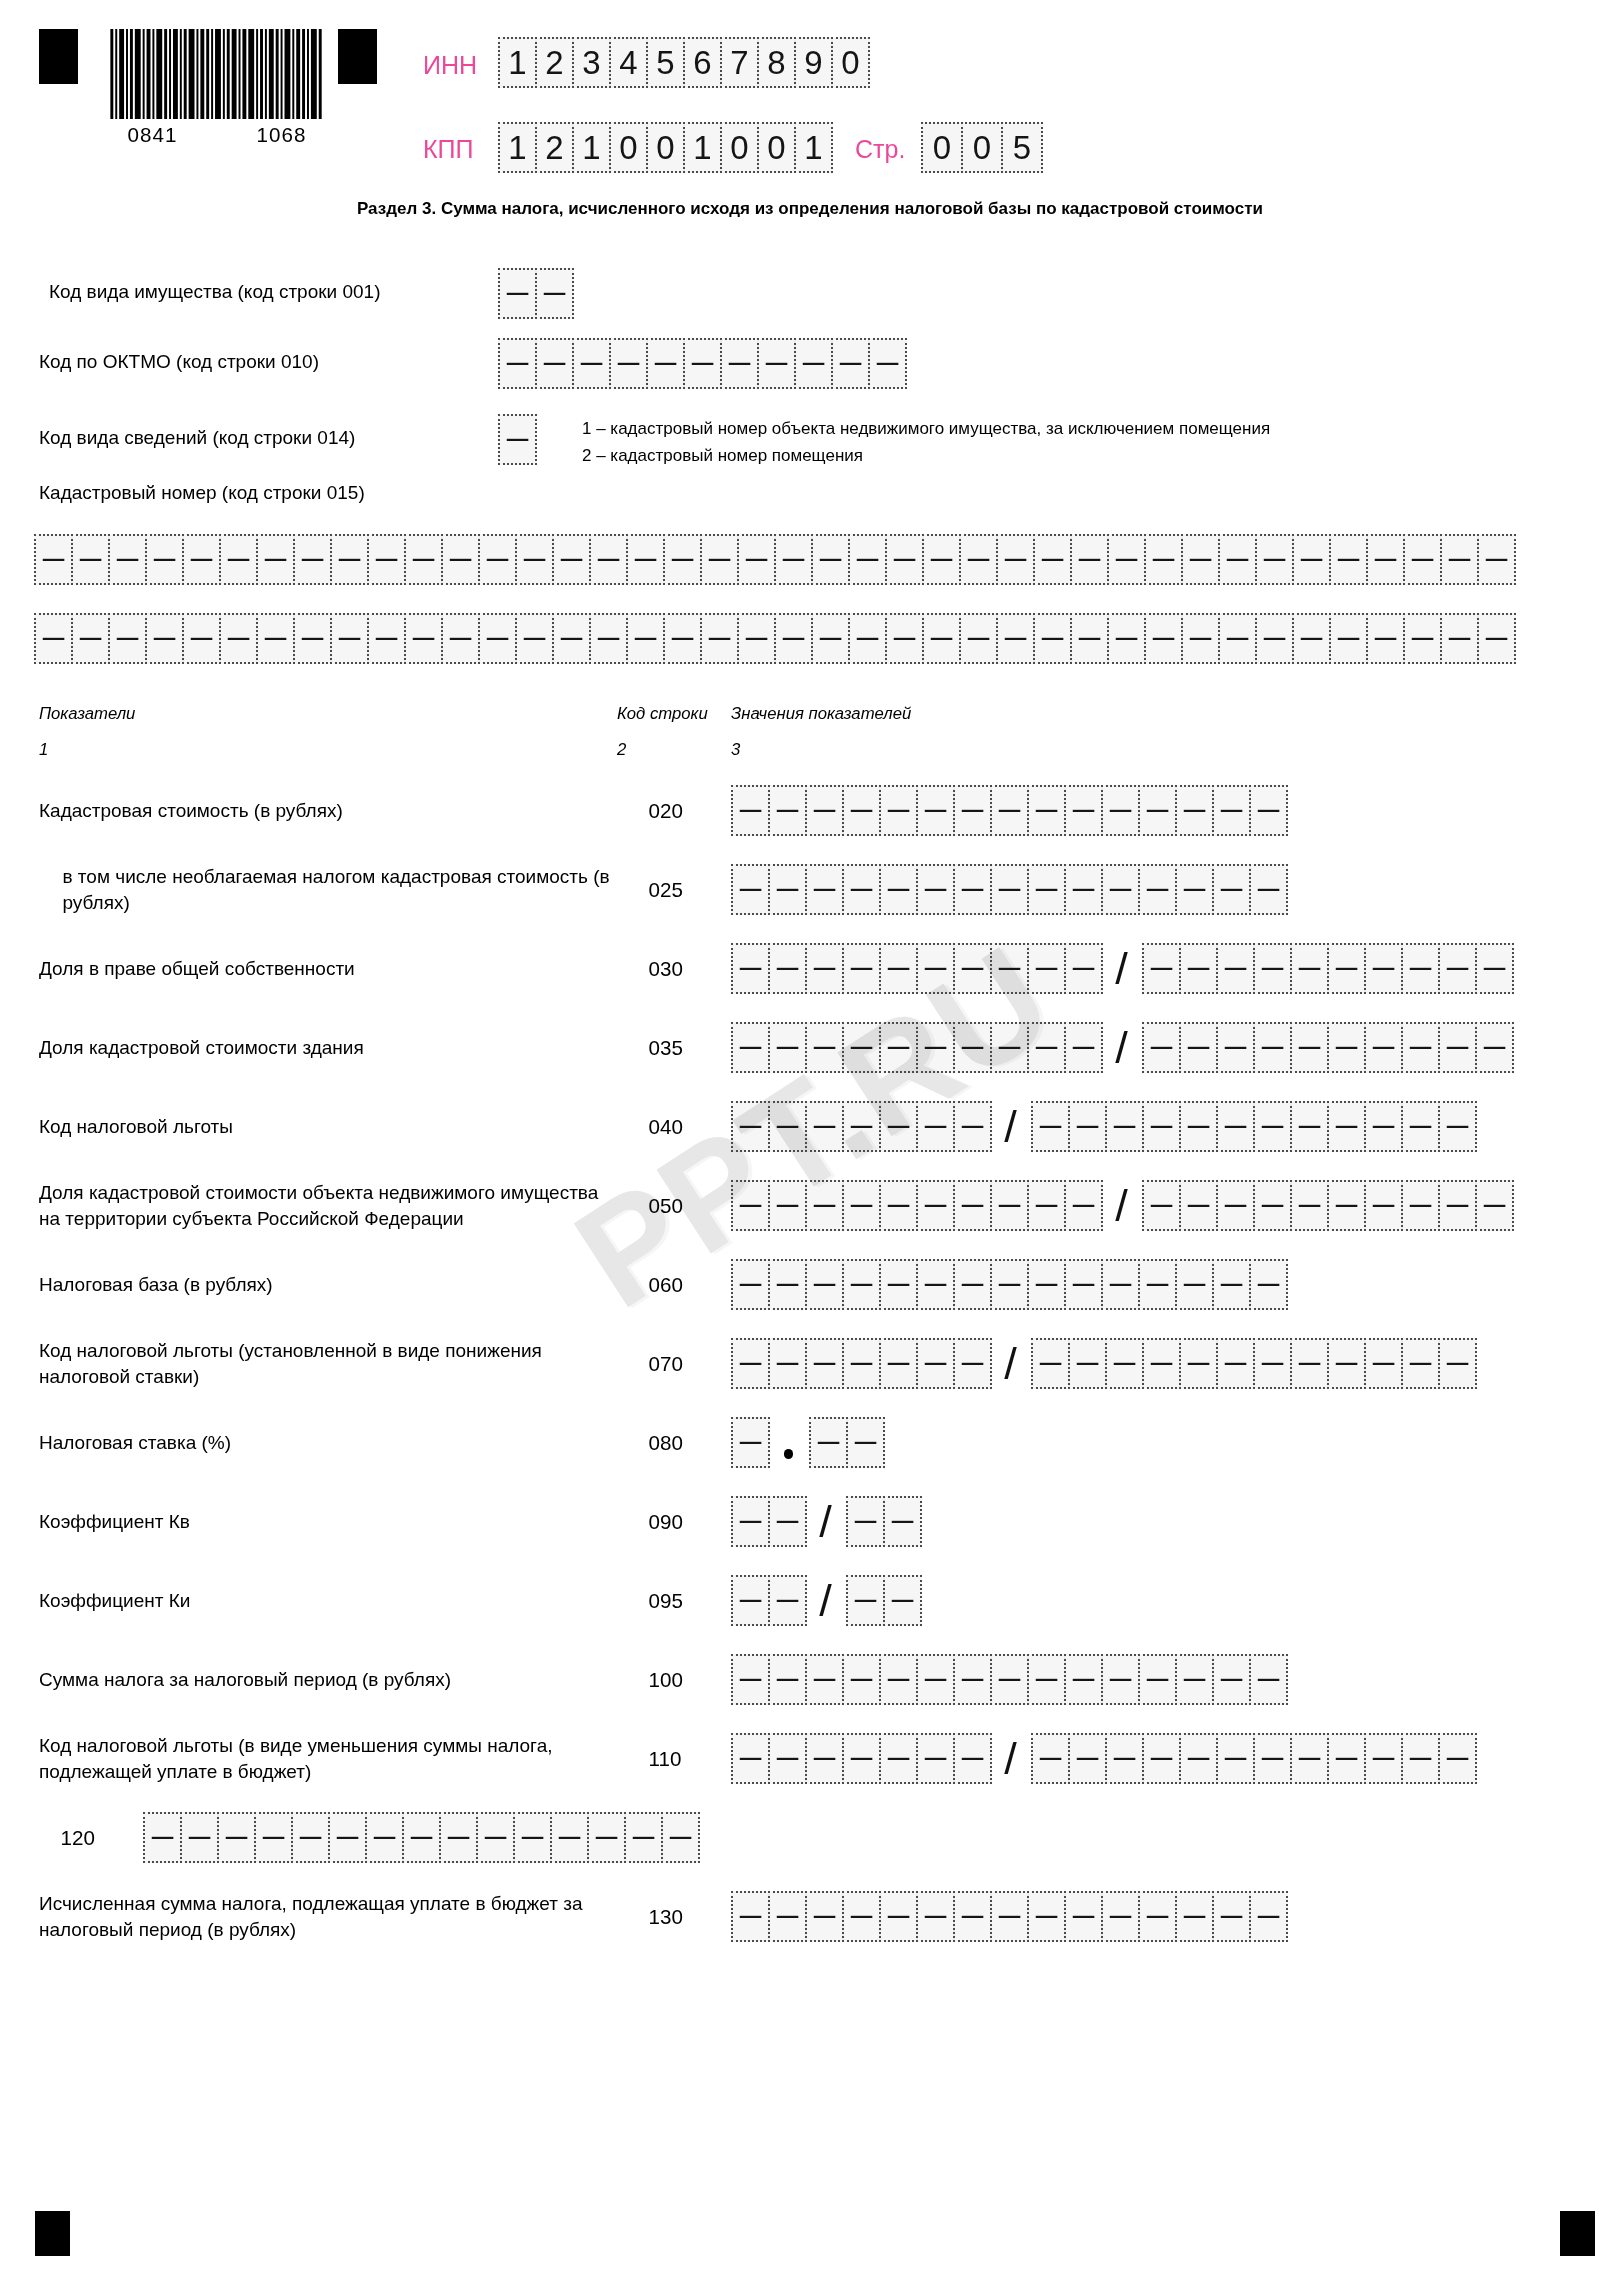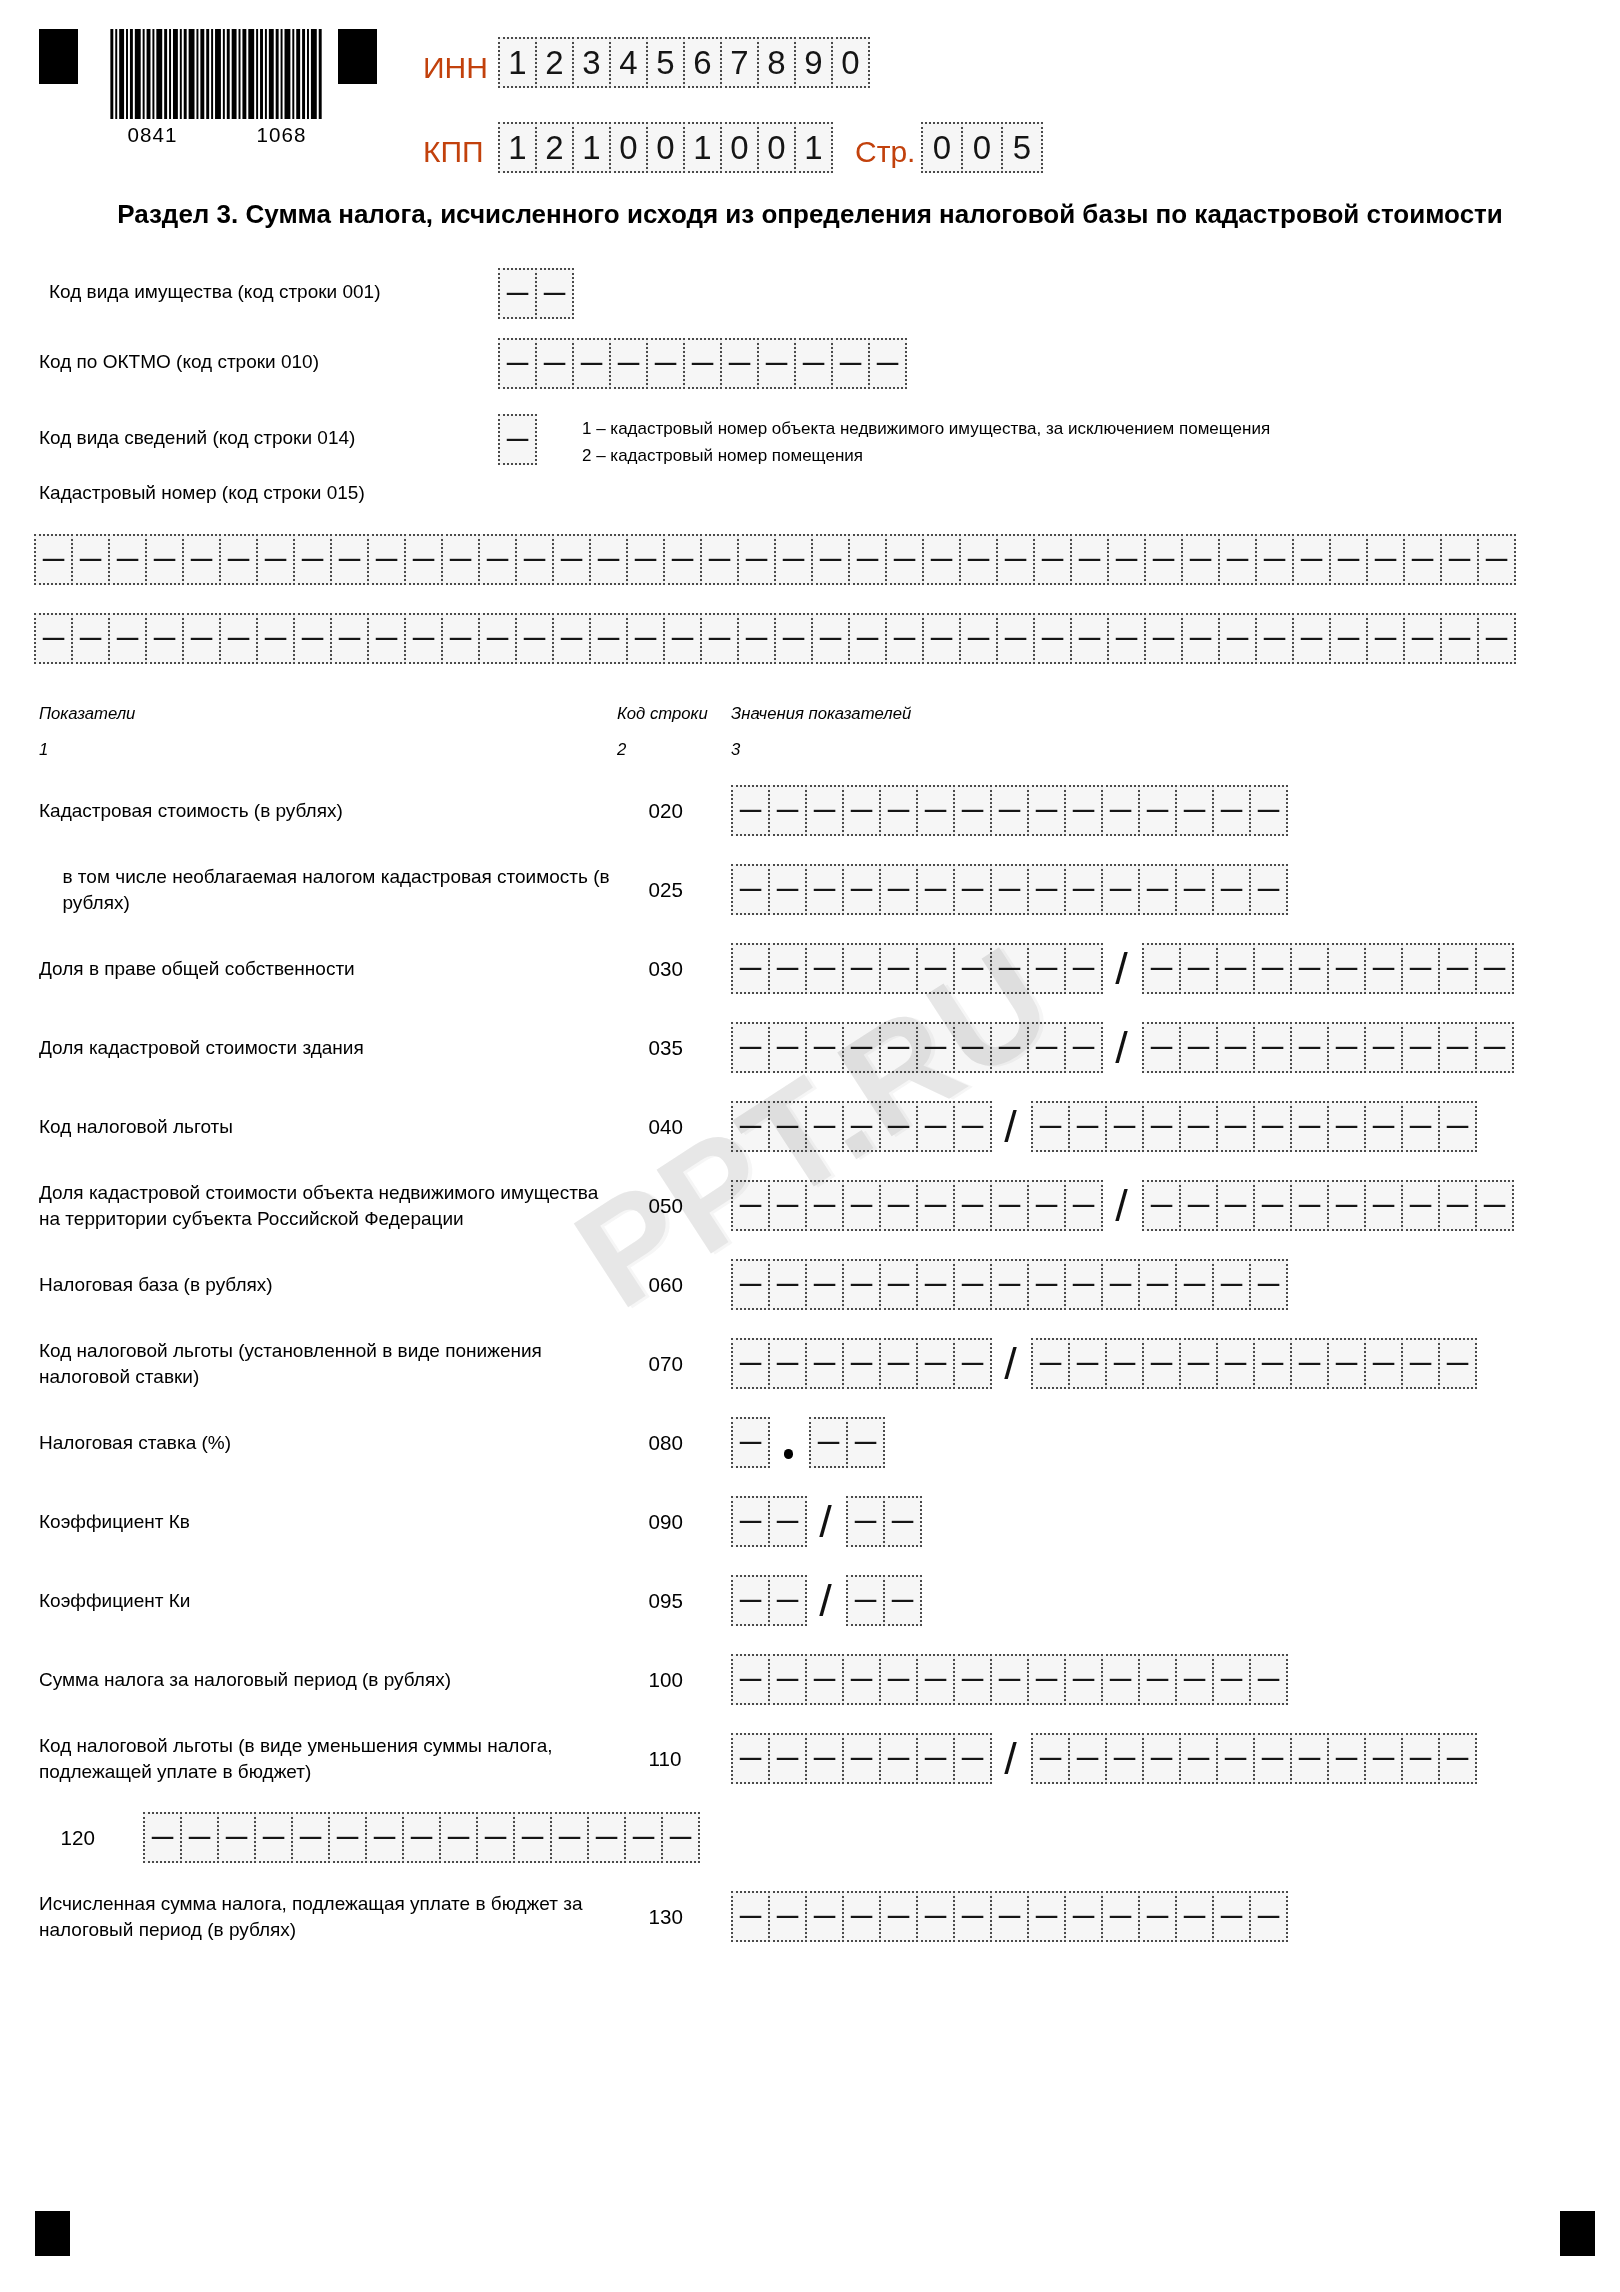--- a/index.html
+++ b/index.html
@@ -9,21 +9,21 @@
   }
   .sq{position:absolute; background:#000;}
   
   .barcode{position:absolute; left:110px; top:29px; width:214px; height:90px;}
   .barcode-digits{
     position:absolute; left:110px; top:123px; width:214px;
     display:flex; justify-content:space-between; padding:0 17.6px; box-sizing:border-box;
     font-size:20.6px; letter-spacing:1px;align-items:center;
   }
   
-  .hdr-label{position:absolute; font-size:30px; color:#c2410c;}
+  .hdr-label{position:absolute; font-size:25px; color:#ec4899;}
   
   .cellrow{position:absolute; display:flex; align-items:center; z-index:2;}
   .group{display:inline-flex;}
   .cell{
     width:39px; height:51px; box-sizing:border-box;
     border:2px dotted #4a4a4a; background:rgba(0,0,0,0.035);
     display:inline-flex; align-items:center; justify-content:center;
     margin-right:-2px;
   }
   .cell.dash{font-size:21.6px; font-weight:700; color:#151515; padding-bottom:2px;}
@@ -31,21 +31,21 @@
   .wcell .cell{width:42px;}
   .kcell .cell{width:39px;}
   .sep{
     display:inline-flex; width:41px; justify-content:center; align-items:center;
     font-size:45px; font-weight:300; color:#111; height:51px;
   }
   .dot{width:9.8px; height:9.8px; border-radius:50%; background:#000; margin-top:23.5px;}
   
   .title{
     position:absolute; top:199px; left:0; width:1620px; text-align:center;
-    font-size:26px; font-weight:bold; z-index:2;
+    font-size:17px; font-weight:bold; z-index:2;
   }
   .flabel{position:absolute; left:39px; font-size:19px; z-index:2;}
   .notes{position:absolute; left:582px; top:416px; font-size:17px; line-height:26.5px; z-index:2;}
   
   .col-hdr{position:absolute; text-align:left; font-style:italic; font-size:16.7px; z-index:2;}
   .col-hdr .num{display:block; margin-top:15.7px; font-size:16.7px;}
   
   #rows{position:absolute; left:0; top:785px; width:1620px; z-index:2;}
   .trow{display:flex; align-items:center; padding-left:39px; margin-bottom:28px;}
   .tlabel{flex:0 0 588px; font-size:19px; line-height:1.32; padding-right:13.7px; box-sizing:border-box;}

